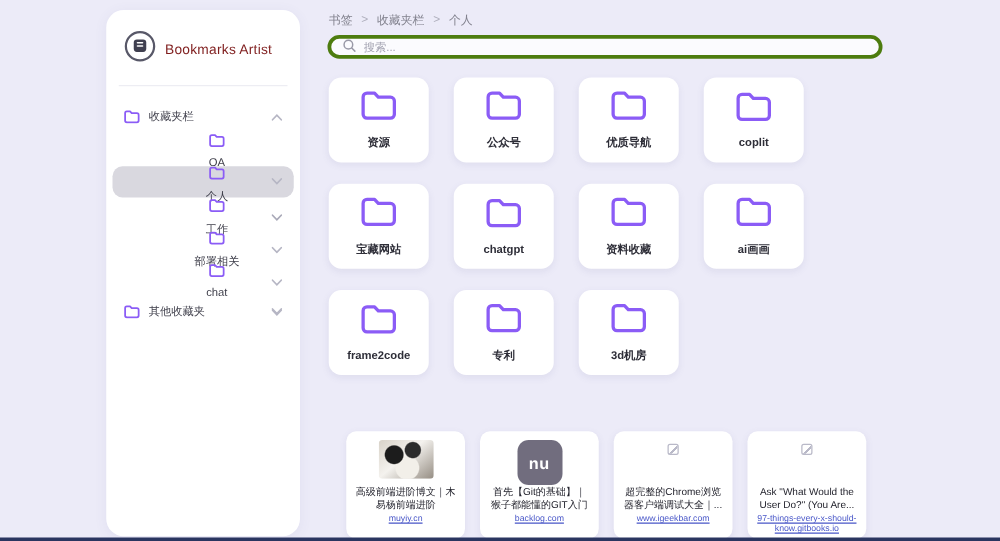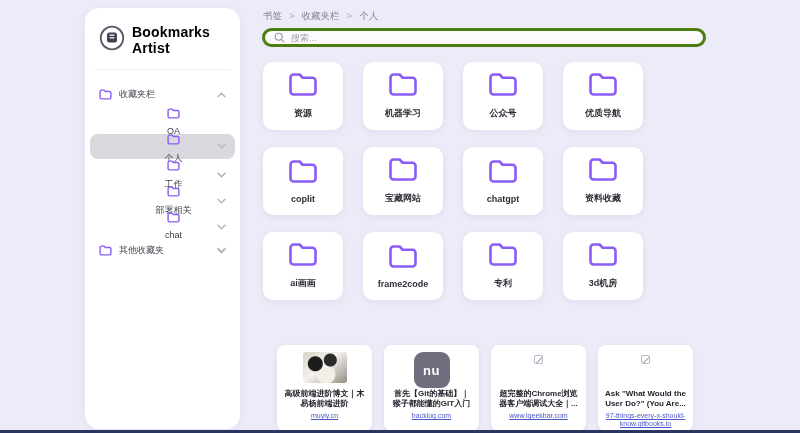--- a/index.html
+++ b/index.html
@@ -10,21 +10,21 @@
     font-family:"Liberation Sans", sans-serif;
   }
 
   
   .sidebar {
     position:absolute; left:85px; top:8px; width:155px; height:421px;
     background:#ffffff; border-radius:14px;
     box-shadow:0 2px 10px rgba(90,90,140,.07);
   }
   .logo-row { display:flex; align-items:center; gap:7px; padding:16px 0 0 14px; }
-  .logo-text { font-size:14px; font-weight:bold; color:#000000; letter-spacing:.2px; }
+  .logo-text { font-size:11px; font-weight:normal; color:#7f1d1d; letter-spacing:.2px; }
   .divider { margin:13px 10px 12px 10px; border-top:1px solid #ededf3; }
   .tree-item {
     height:25px; display:flex; align-items:center; gap:7px;
     margin:1px 5px; padding:0 9px; border-radius:8px;
     font-size:9px; color:#3e3e4a; cursor:pointer; white-space:nowrap;
   }
   .tree-item.lvl1 { padding-left:31px;flex-direction:column; }
   .tree-item.selected { background:#d9d8df; }
   .chevron { margin-left:auto; display:flex; align-items:center; }
   .chevron.up svg { transform:rotate(180deg); }
@@ -62,21 +62,21 @@
   
   .bookmark-row { position:absolute; left:277px; top:345px; display:flex; gap:12px; }
   .bm-card {
     width:95px; height:86px; background:#fff; border-radius:8px;
     box-shadow:0 2px 6px rgba(90,90,140,.09);
     display:flex; flex-direction:column; align-items:center;
     padding:7px 7px 0 7px; cursor:pointer;
   }
   .bm-icon-area { height:37px; display:flex; align-items:flex-start; justify-content:center; }
   .bm-title {
-    font-size:8px; font-weight:bold; color:#24242e; line-height:10px;
+    font-size:8px; font-weight:normal; color:#24242e; line-height:10px;
     text-align:center; max-height:20px; overflow:hidden;
   }
   .bm-link {
     margin-top:3px; font-size:7px; line-height:8px; color:#4856c8;
     text-decoration:underline; text-align:center; word-break:break-all; cursor:pointer;
   }
   .dog-photo {
     width:44px; height:31px; border-radius:3px;
     background:
       radial-gradient(circle at 28% 38%, #1c1c1c 0 7px, transparent 8px),
@@ -230,26 +230,20 @@
   <div class="folder-card">
     <span><svg width="30" height="25" viewBox="0 0 24 20" fill="none" stroke="#8b5cf6" stroke-width="2.1" stroke-linecap="round" stroke-linejoin="round">
           <path d="M2 4.5A2.5 2.5 0 0 1 4.5 2h4.8l2.4 2.6h7.8A2.5 2.5 0 0 1 22 7.1v8.4a2.5 2.5 0 0 1-2.5 2.5h-15A2.5 2.5 0 0 1 2 15.5z"></path>
         </svg></span>
     <span class="folder-label">资源</span>
   </div>
   <div class="folder-card">
     <span><svg width="30" height="25" viewBox="0 0 24 20" fill="none" stroke="#8b5cf6" stroke-width="2.1" stroke-linecap="round" stroke-linejoin="round">
           <path d="M2 4.5A2.5 2.5 0 0 1 4.5 2h4.8l2.4 2.6h7.8A2.5 2.5 0 0 1 22 7.1v8.4a2.5 2.5 0 0 1-2.5 2.5h-15A2.5 2.5 0 0 1 2 15.5z"></path>
         </svg></span>
-    <span class="folder-label">机器学习</span>
-  </div>
-  <div class="folder-card">
-    <span><svg width="30" height="25" viewBox="0 0 24 20" fill="none" stroke="#8b5cf6" stroke-width="2.1" stroke-linecap="round" stroke-linejoin="round">
-          <path d="M2 4.5A2.5 2.5 0 0 1 4.5 2h4.8l2.4 2.6h7.8A2.5 2.5 0 0 1 22 7.1v8.4a2.5 2.5 0 0 1-2.5 2.5h-15A2.5 2.5 0 0 1 2 15.5z"></path>
-        </svg></span>
     <span class="folder-label">公众号</span>
   </div>
   <div class="folder-card">
     <span><svg width="30" height="25" viewBox="0 0 24 20" fill="none" stroke="#8b5cf6" stroke-width="2.1" stroke-linecap="round" stroke-linejoin="round">
           <path d="M2 4.5A2.5 2.5 0 0 1 4.5 2h4.8l2.4 2.6h7.8A2.5 2.5 0 0 1 22 7.1v8.4a2.5 2.5 0 0 1-2.5 2.5h-15A2.5 2.5 0 0 1 2 15.5z"></path>
         </svg></span>
     <span class="folder-label">优质导航</span>
   </div>
   <div class="folder-card">
     <span><svg width="30" height="25" viewBox="0 0 24 20" fill="none" stroke="#8b5cf6" stroke-width="2.1" stroke-linecap="round" stroke-linejoin="round">

